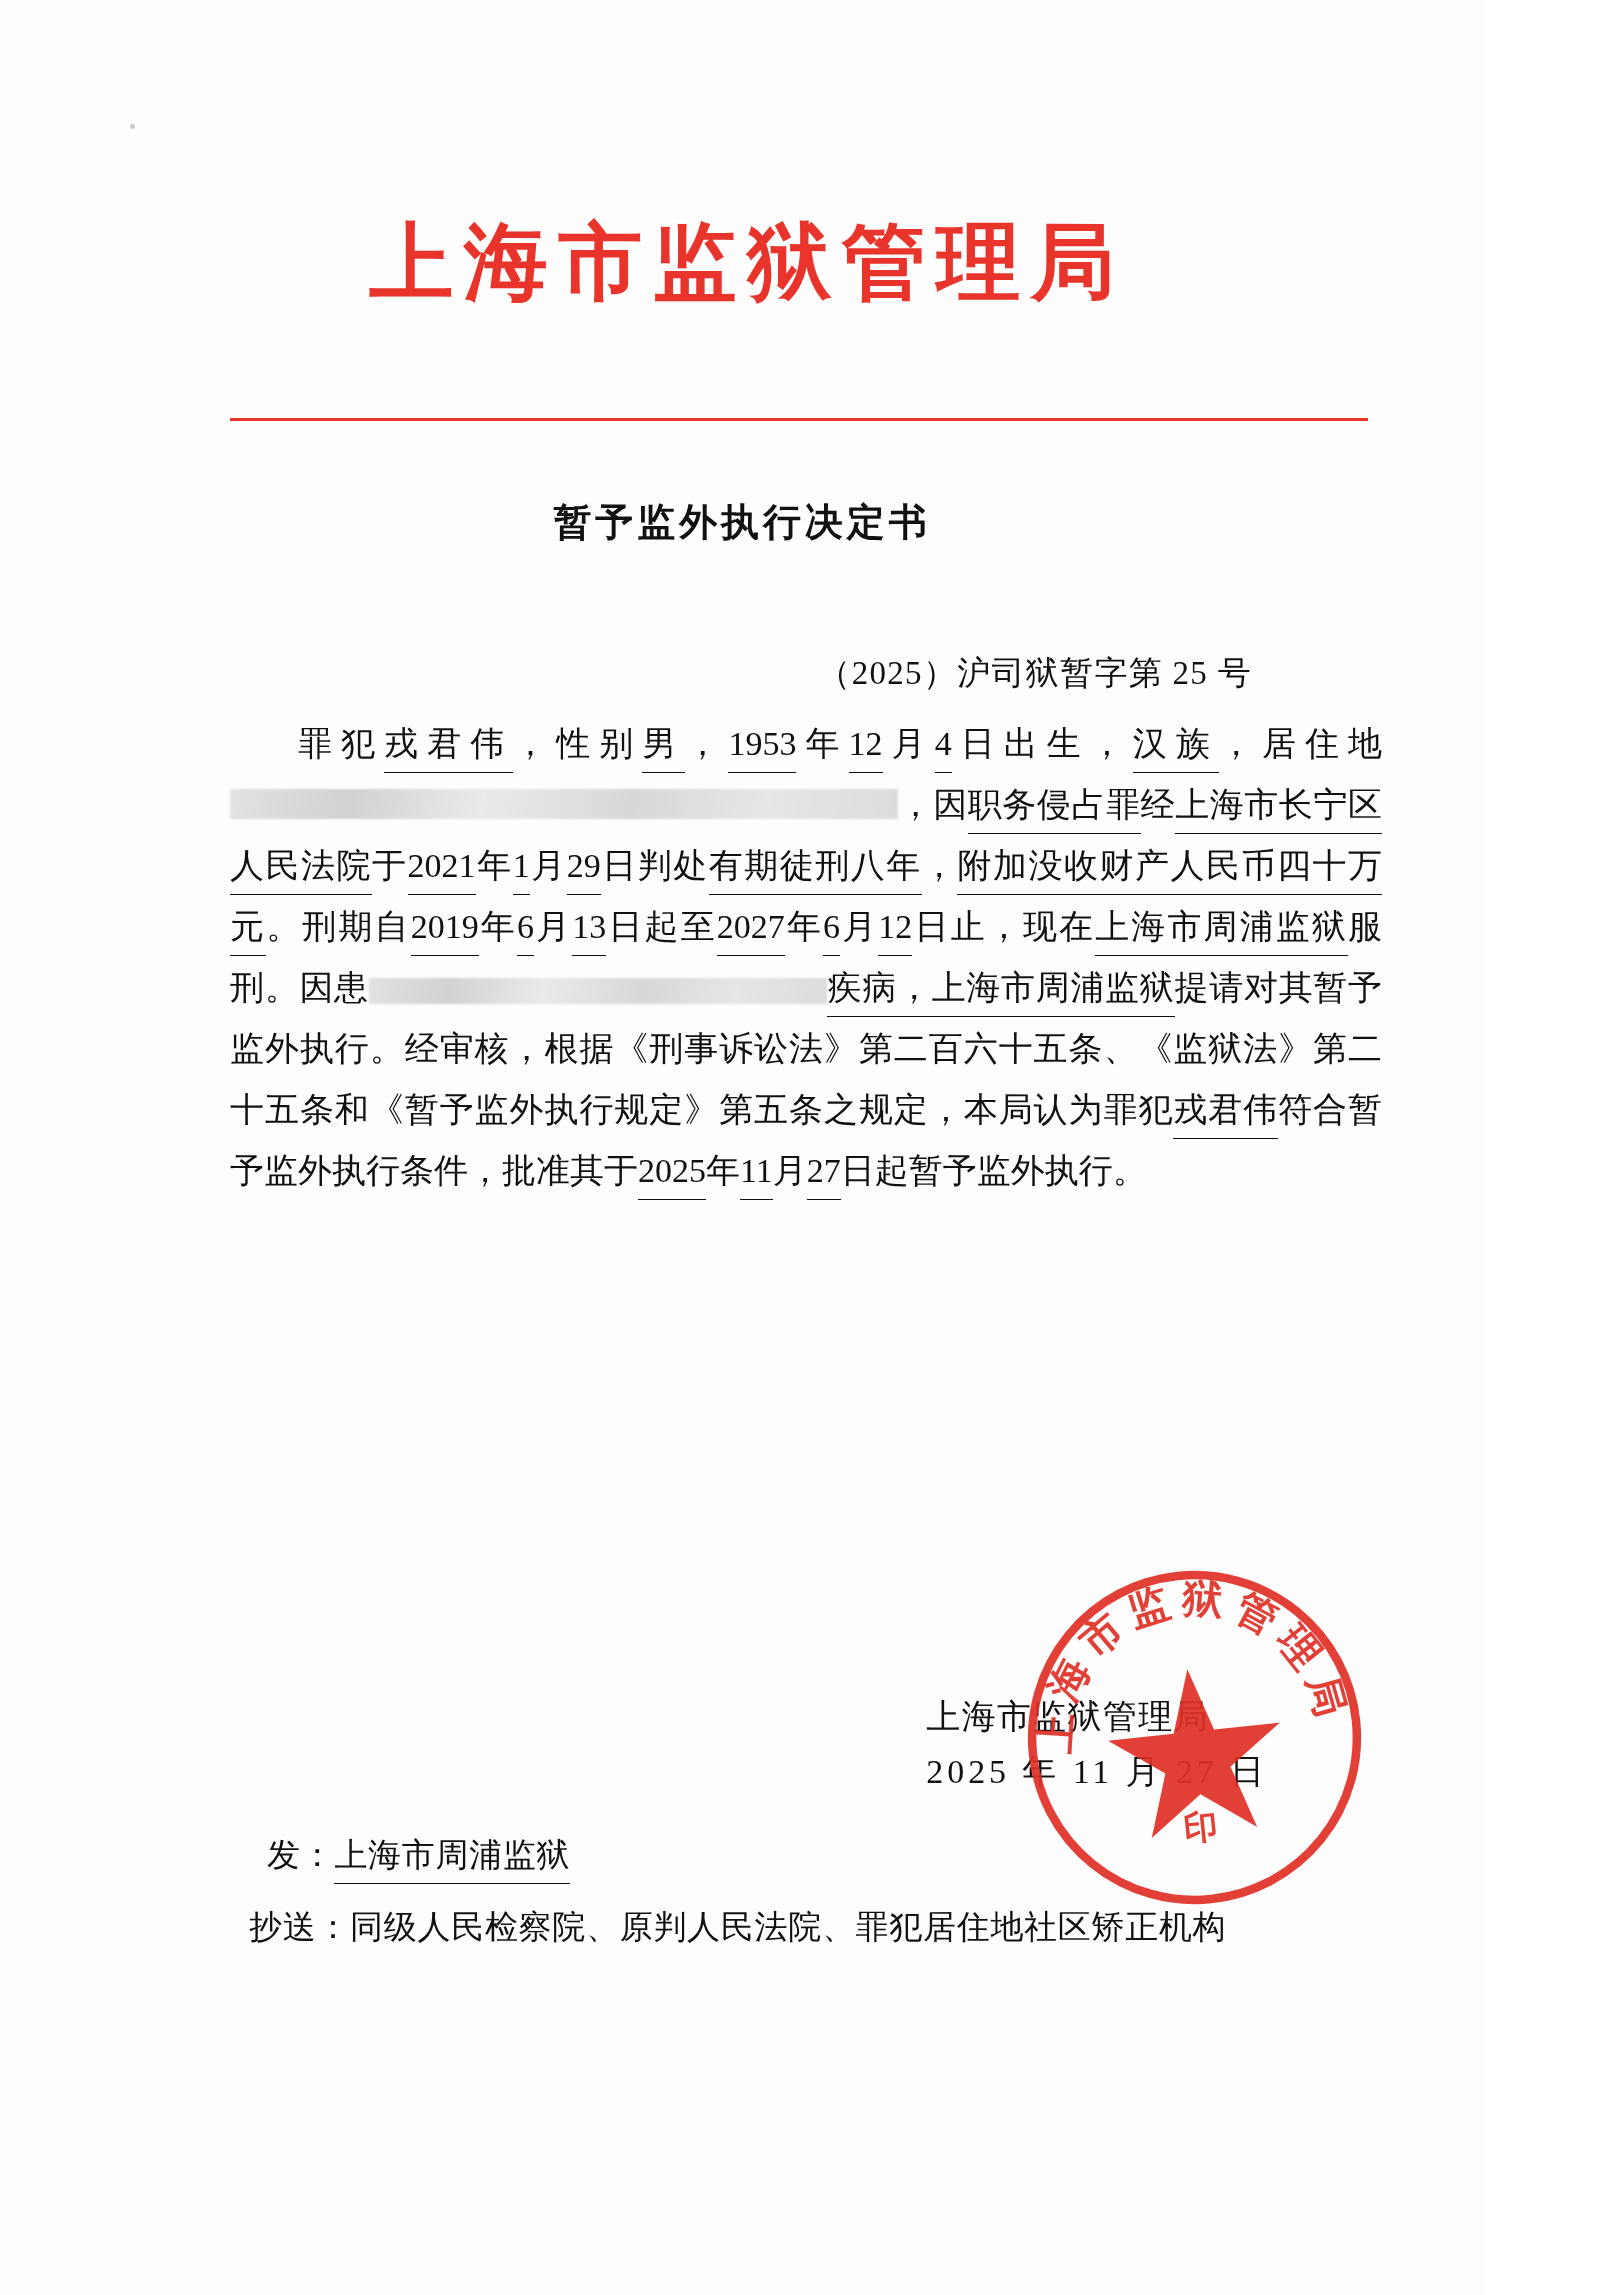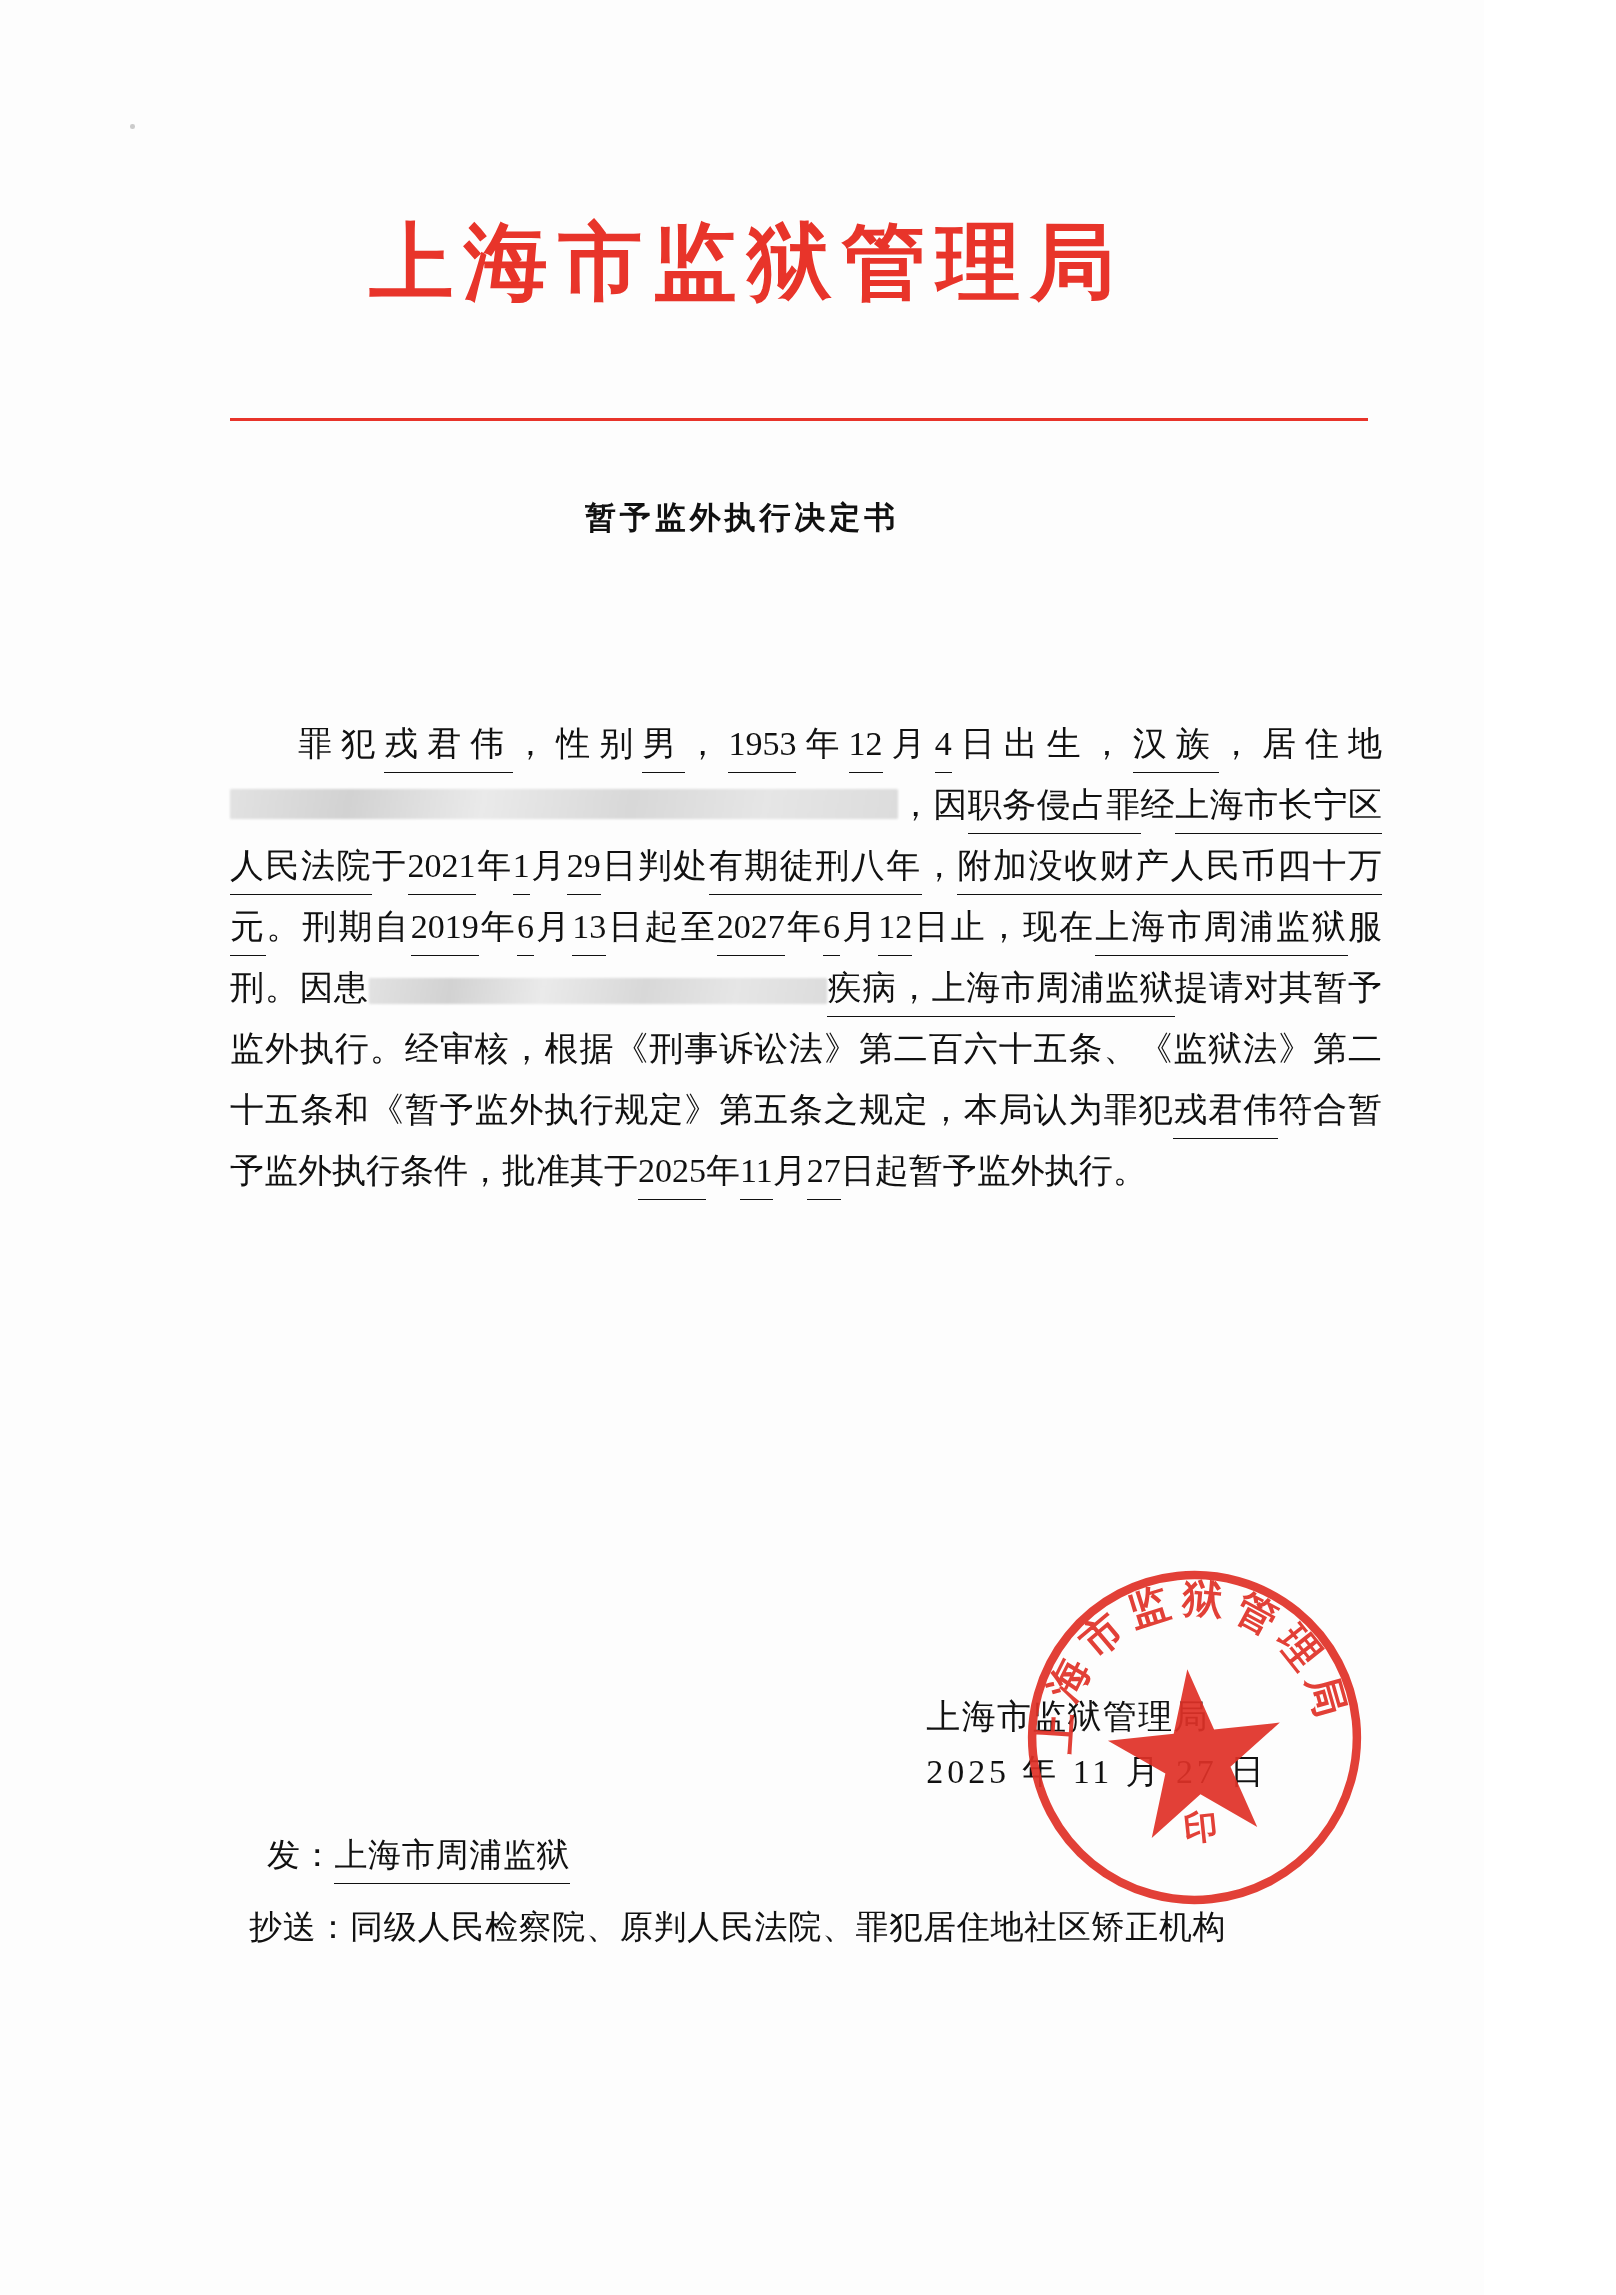--- a/index.html
+++ b/index.html
@@ -63,21 +63,21 @@
   }
 
   .doc-title {
     position: absolute;
     left: 0;
     top: 497px;
     width: 100%;
     text-align: center;
     font-family: "Liberation Sans", "DejaVu Sans", sans-serif;
     font-weight: bold;
-    font-size: 31px;
+    font-size: 38px;
     letter-spacing: 3.9px;
     color: #111;
   }
 
   .docnum {
     position: absolute;
     right: 232px;
     top: 651px;
     font-size: 33px;
     letter-spacing: 1.3px;
@@ -167,20 +167,21 @@
   <div class="speck"></div>
 
   <div class="masthead">
     <div class="masthead-title">上海市监狱管理局</div>
   </div>
 
   <div class="red-rule"></div>
 
   <div class="doc-title">暂予监外执行决定书</div>
 
+  <div class="docnum">（2025）沪司狱暂字第 25 号</div>
 
   <div class="body-text">
     <p class="indent"><span>罪犯</span><span class="u">戎君伟</span><span>，性别</span><span class="u">男</span><span>，</span><span class="u">1953</span><span>年</span><span class="u">12</span><span>月</span><span class="u">4</span><span>日出生，</span><span class="u">汉族</span><span>，居住地</span><span class="redact redact-1"></span><span>，因</span><span class="u">职务侵占罪</span><span>经</span><span class="u">上海市长宁区人民法院</span><span>于</span><span class="u">2021</span><span>年</span><span class="u">1</span><span>月</span><span class="u">29</span><span>日判处</span><span class="u">有期徒刑八年</span><span>，</span><span class="u">附加没收财产人民币四十万元</span><span>。刑期自</span><span class="u">2019</span><span>年</span><span class="u">6</span><span>月</span><span class="u">13</span><span>日起至</span><span class="u">2027</span><span>年</span><span class="u">6</span><span>月</span><span class="u">12</span><span>日止，现在</span><span class="u">上海市周浦监狱</span><span>服刑。因患</span><span class="redact redact-2b"></span><span class="u">疾病，</span><span class="u">上海市周浦监狱</span><span>提请对其暂予监外执行。经审核，根据《刑事诉讼法》第二百六十五条、《监狱法》第二十五条和《暂予监外执行规定》第五条之规定，本局认为罪犯</span><span class="u">戎君伟</span><span>符合暂予监外执行条件，批准其于</span><span class="u">2025</span><span>年</span><span class="u">11</span><span>月</span><span class="u">27</span><span>日起暂予监外执行。</span></p>
   </div>
 
   <div class="sign-block">
     <div>上海市监狱管理局</div>
     <div class="sign-date">2025 年 11 月 27 日</div>
   </div>
 

